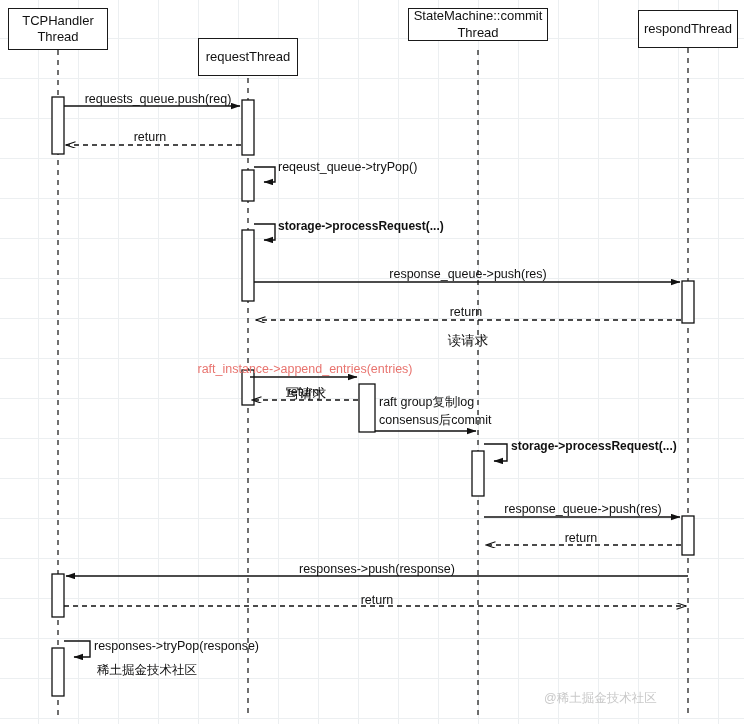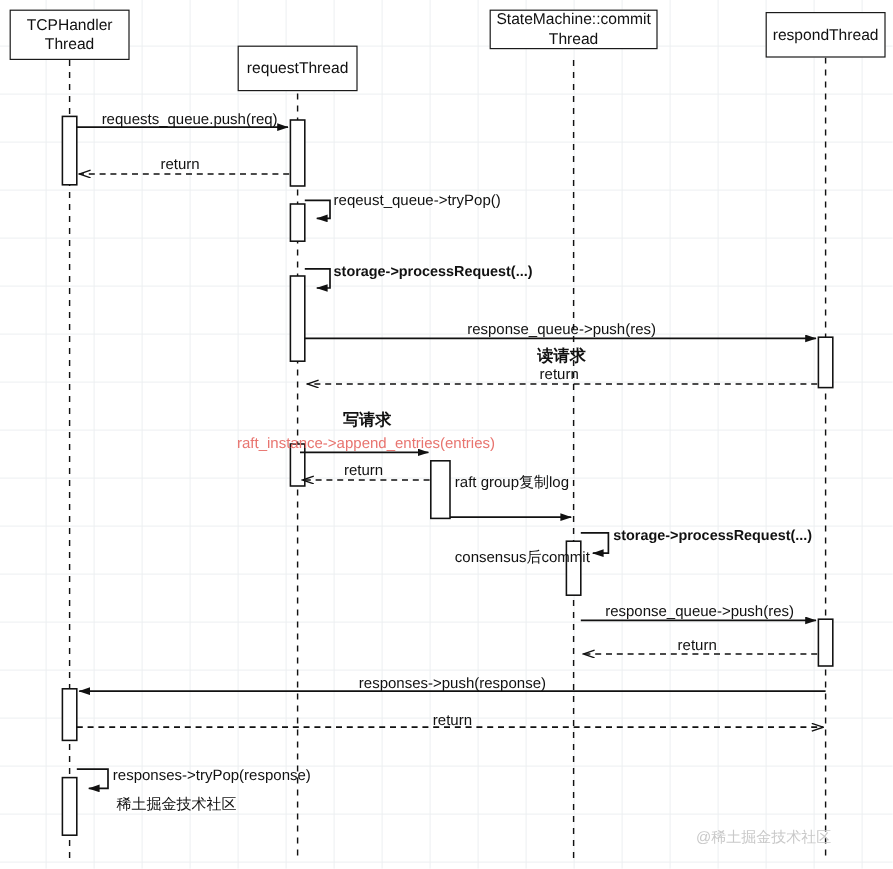--- a/index.html
+++ b/index.html
@@ -54,22 +54,23 @@
     text-align: right;
   }
   .msg-label.bold {
     font-weight: bold;
     font-size: 12px;
   }
   .msg-label.red {
     color: #e8746f;
   }
   .msg-label.cjk-bold {
-    font-weight: bold;
+    font-weight: normal;
     font-size: 13.5px;
+    margin-top: 44px;
   }
   .watermark {
     position: absolute;
     font-size: 12.5px;
     color: #c9c9c9;
     white-space: nowrap;
     z-index: 4;
   }
 </style>
 </head>
@@ -182,31 +183,31 @@
   <div class="msg-label center" style="left:466px; top:305px;">return</div>
 
   <div class="msg-label center cjk-bold" style="left:306px; top:341px;">写请求</div>
 
   <div class="msg-label center red" style="left:305px; top:362px;">raft_instance-&gt;append_entries(entries)</div>
 
   <div class="msg-label center" style="left:303px; top:385px;">return</div>
 
   <div class="msg-label" style="left:379px; top:394px;">raft group复制log</div>
 
-  <div class="msg-label" style="left:379px; top:412px;margin-top:44px;">consensus后commit</div>
+  <div class="msg-label" style="left:379px; top:412px;">consensus后commit</div>
 
   <div class="msg-label bold" style="left:511px; top:439px;">storage-&gt;processRequest(...)</div>
 
   <div class="msg-label center" style="left:583px; top:502px;">response_queue-&gt;push(res)</div>
 
   <div class="msg-label center" style="left:581px; top:531px;">return</div>
 
   <div class="msg-label center" style="left:377px; top:562px;">responses-&gt;push(response)</div>
 
   <div class="msg-label center" style="left:377px; top:593px;">return</div>
 
   <div class="msg-label" style="left:94px; top:639px;">responses-&gt;tryPop(response)</div>
 
   <div class="msg-label center" style="left:147px; top:662px;">稀土掘金技术社区</div>
 
-  <div class="watermark" style="left:580px; top:690px;">@稀土掘金技术社区</div>
+  <div class="watermark" style="left:544px; top:690px;">@稀土掘金技术社区</div>
 
 </div>
 
 </body></html>

